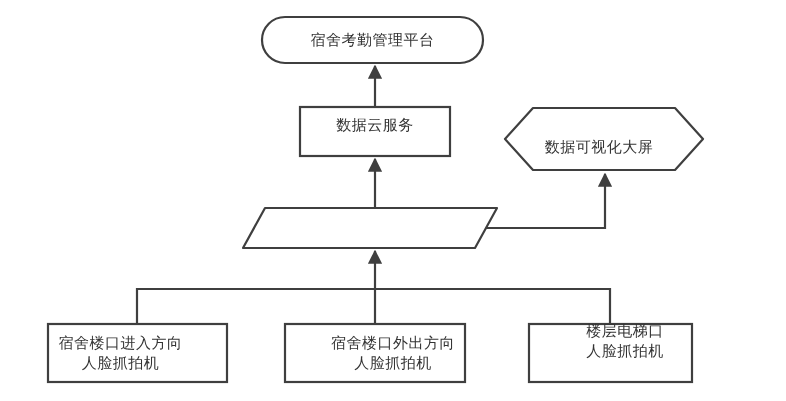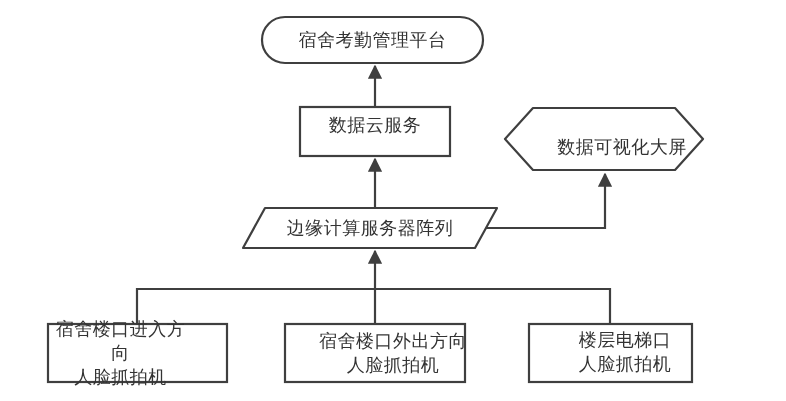--- a/index.html
+++ b/index.html
@@ -19,21 +19,21 @@
     position: absolute;
     inset: 0;
   }
   .node-label {
     position: absolute;
     display: flex;
     align-items: center;
     justify-content: center;
     text-align: center;
     white-space: pre-line;
-    font-size: 18px;
+    font-size: 15px;
     line-height: 1.35;
     color: #333333;
     letter-spacing: 0.5px;
     pointer-events: none;
   }
 </style>
 </head>
 <body>
 
 <div class="stage">
@@ -57,26 +57,25 @@
     <polygon points="265,208 497,208 475,248 243,248" fill="#ffffff" stroke="#3f3f3f" stroke-width="2.2" stroke-linejoin="round"></polygon>
     <rect x="48" y="324" width="179" height="58" fill="#ffffff" stroke="#3f3f3f" stroke-width="2.2"></rect>
     <rect x="285" y="324" width="180" height="58" fill="#ffffff" stroke="#3f3f3f" stroke-width="2.2"></rect>
     <rect x="529" y="324" width="163" height="58" fill="#ffffff" stroke="#3f3f3f" stroke-width="2.2"></rect>
   </svg>
 
   <div class="node-label" style="left:262px; top:17px; width:221px; height:46px;">宿舍考勤管理平台</div>
 
   <div class="node-label" style="left:300px; top:107px; width:150px; height:37px;">数据云服务</div>
 
-  <div class="node-label" style="left:523px; top:108px; width:198px; height:78px;">数据可视化大屏</div>
+  <div class="node-label" style="left:500px; top:108px; width:198px; height:78px;">数据可视化大屏</div>
 
-  <div class="node-label" style="left:243px; top:208px; width:254px; height:40px;">边缘计算服务器阵列</div>
 
   <div class="node-label" style="left:48px; top:324px; width:145px; height:58px;">宿舍楼口进入方向
 人脸抓拍机</div>
 
   <div class="node-label" style="left:285px; top:324px; width:216px; height:58px;">宿舍楼口外出方向
 人脸抓拍机</div>
 
-  <div class="node-label" style="left:529px; top:324px; width:192px; height:58px;font-family:Liberation Mono, monospace;">楼层电梯口
+  <div class="node-label" style="left:529px; top:312px; width:192px; height:58px;">楼层电梯口
 人脸抓拍机</div>
 
 </div>
 
 </body></html>

